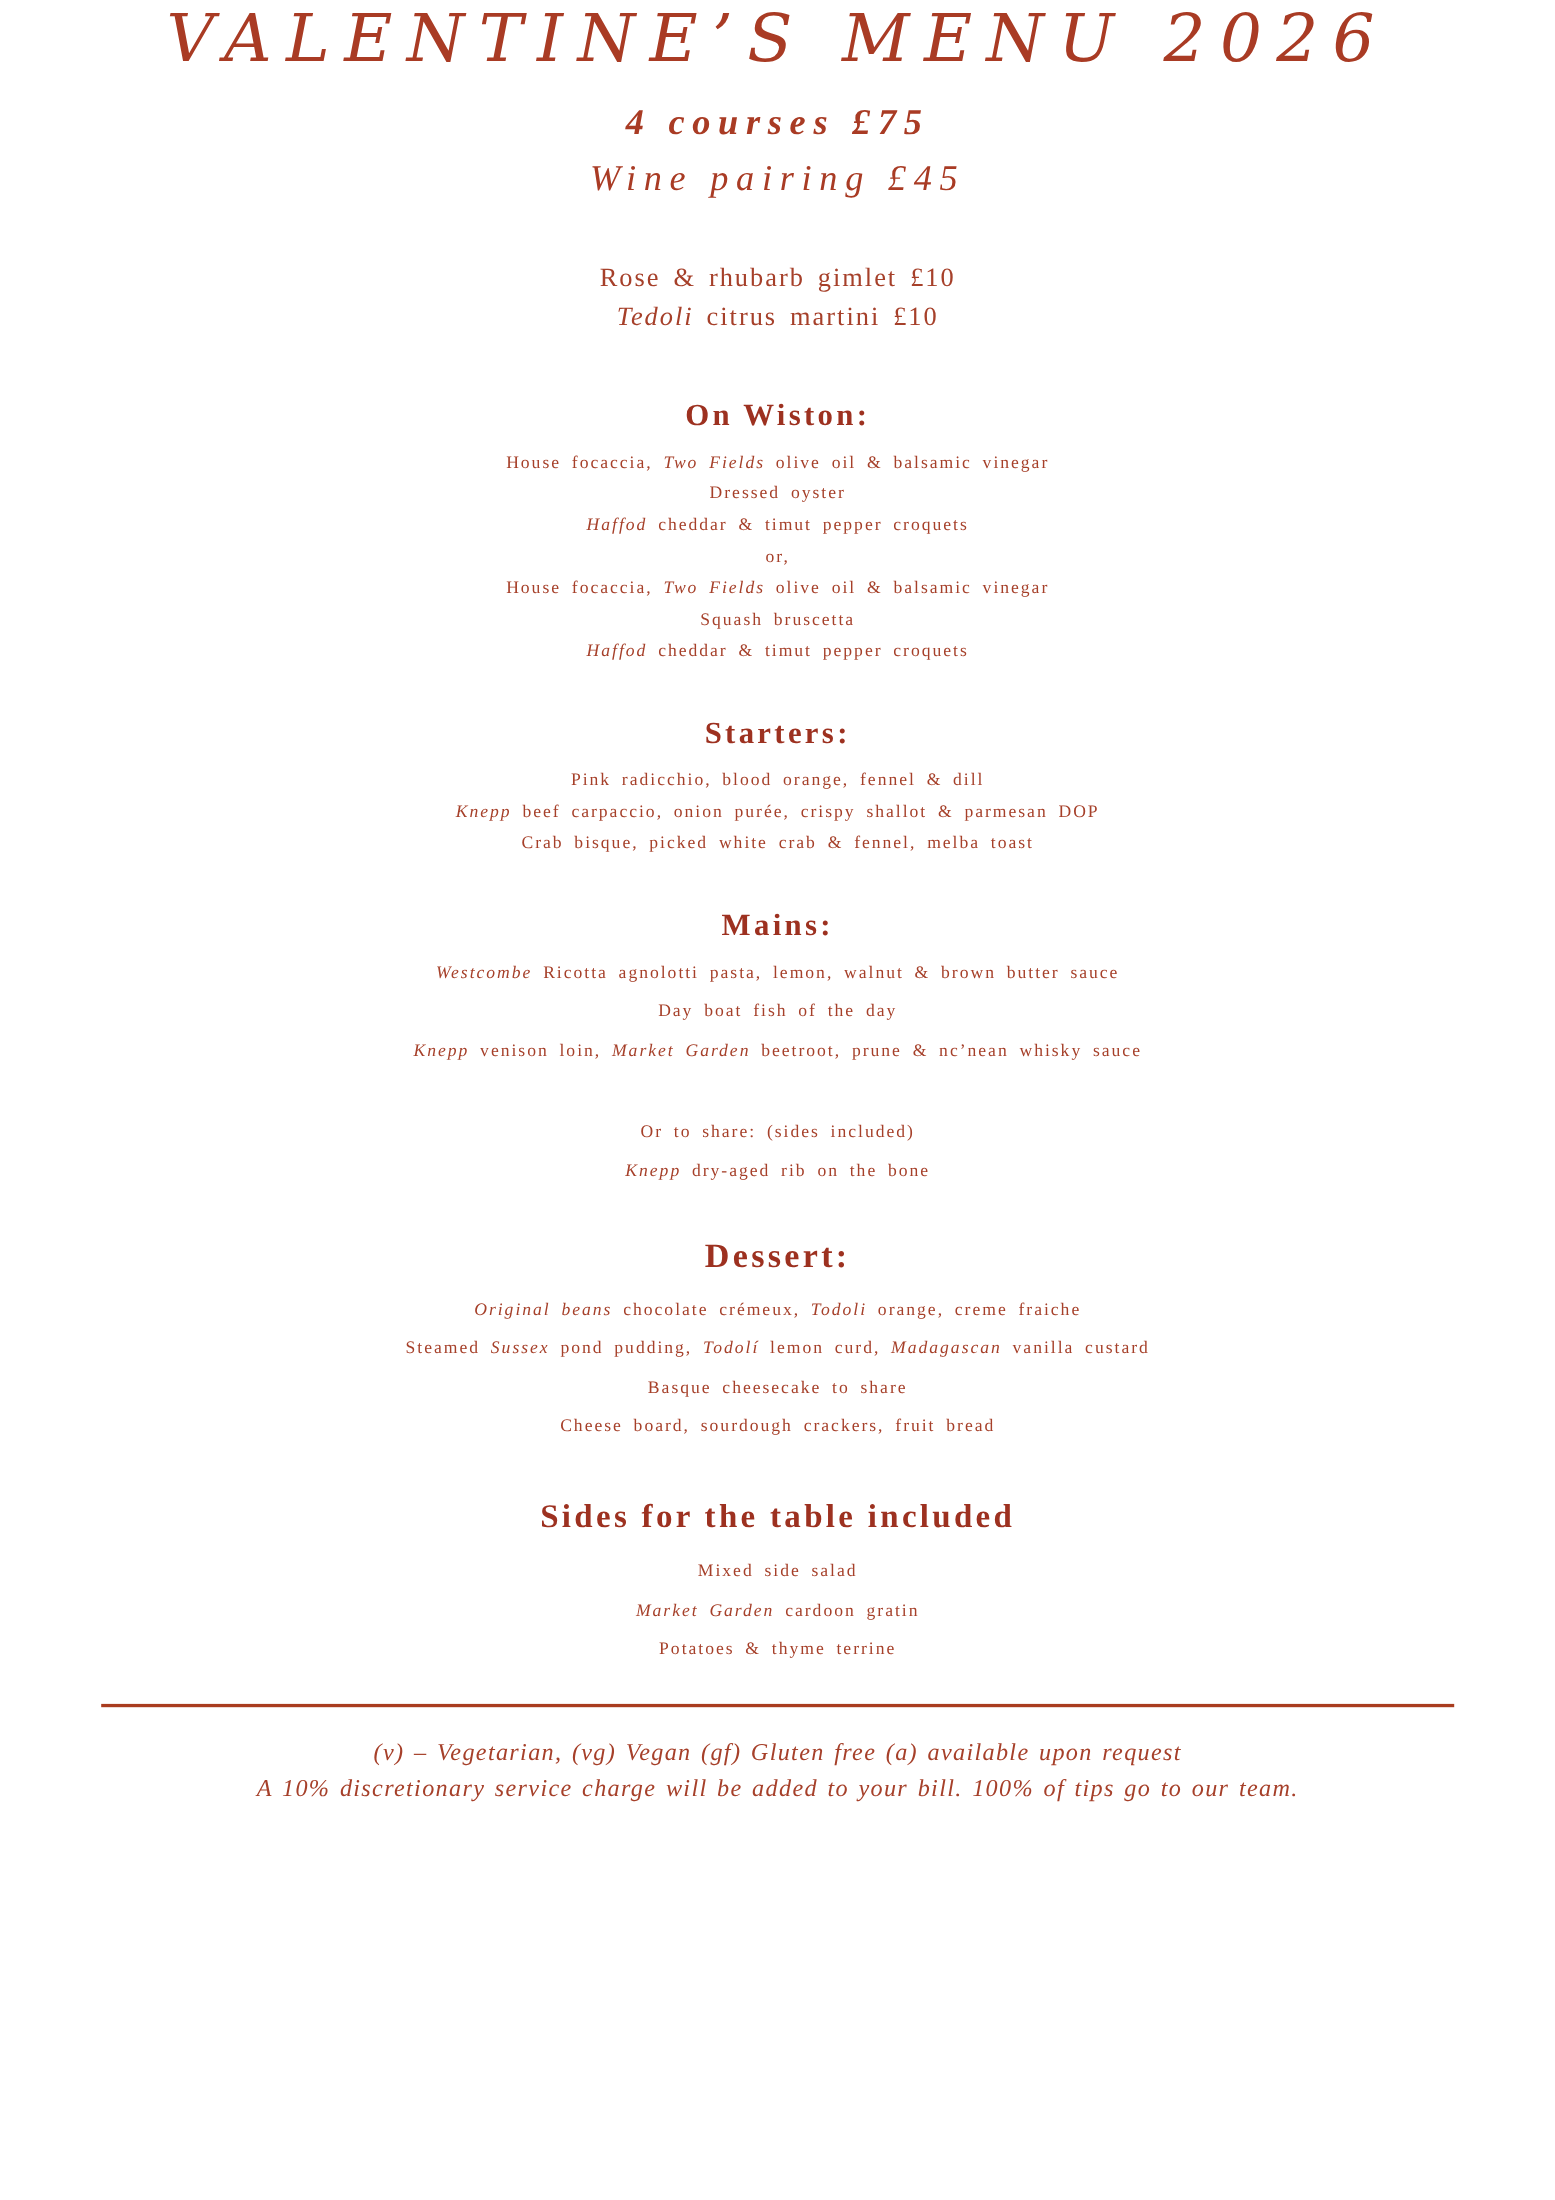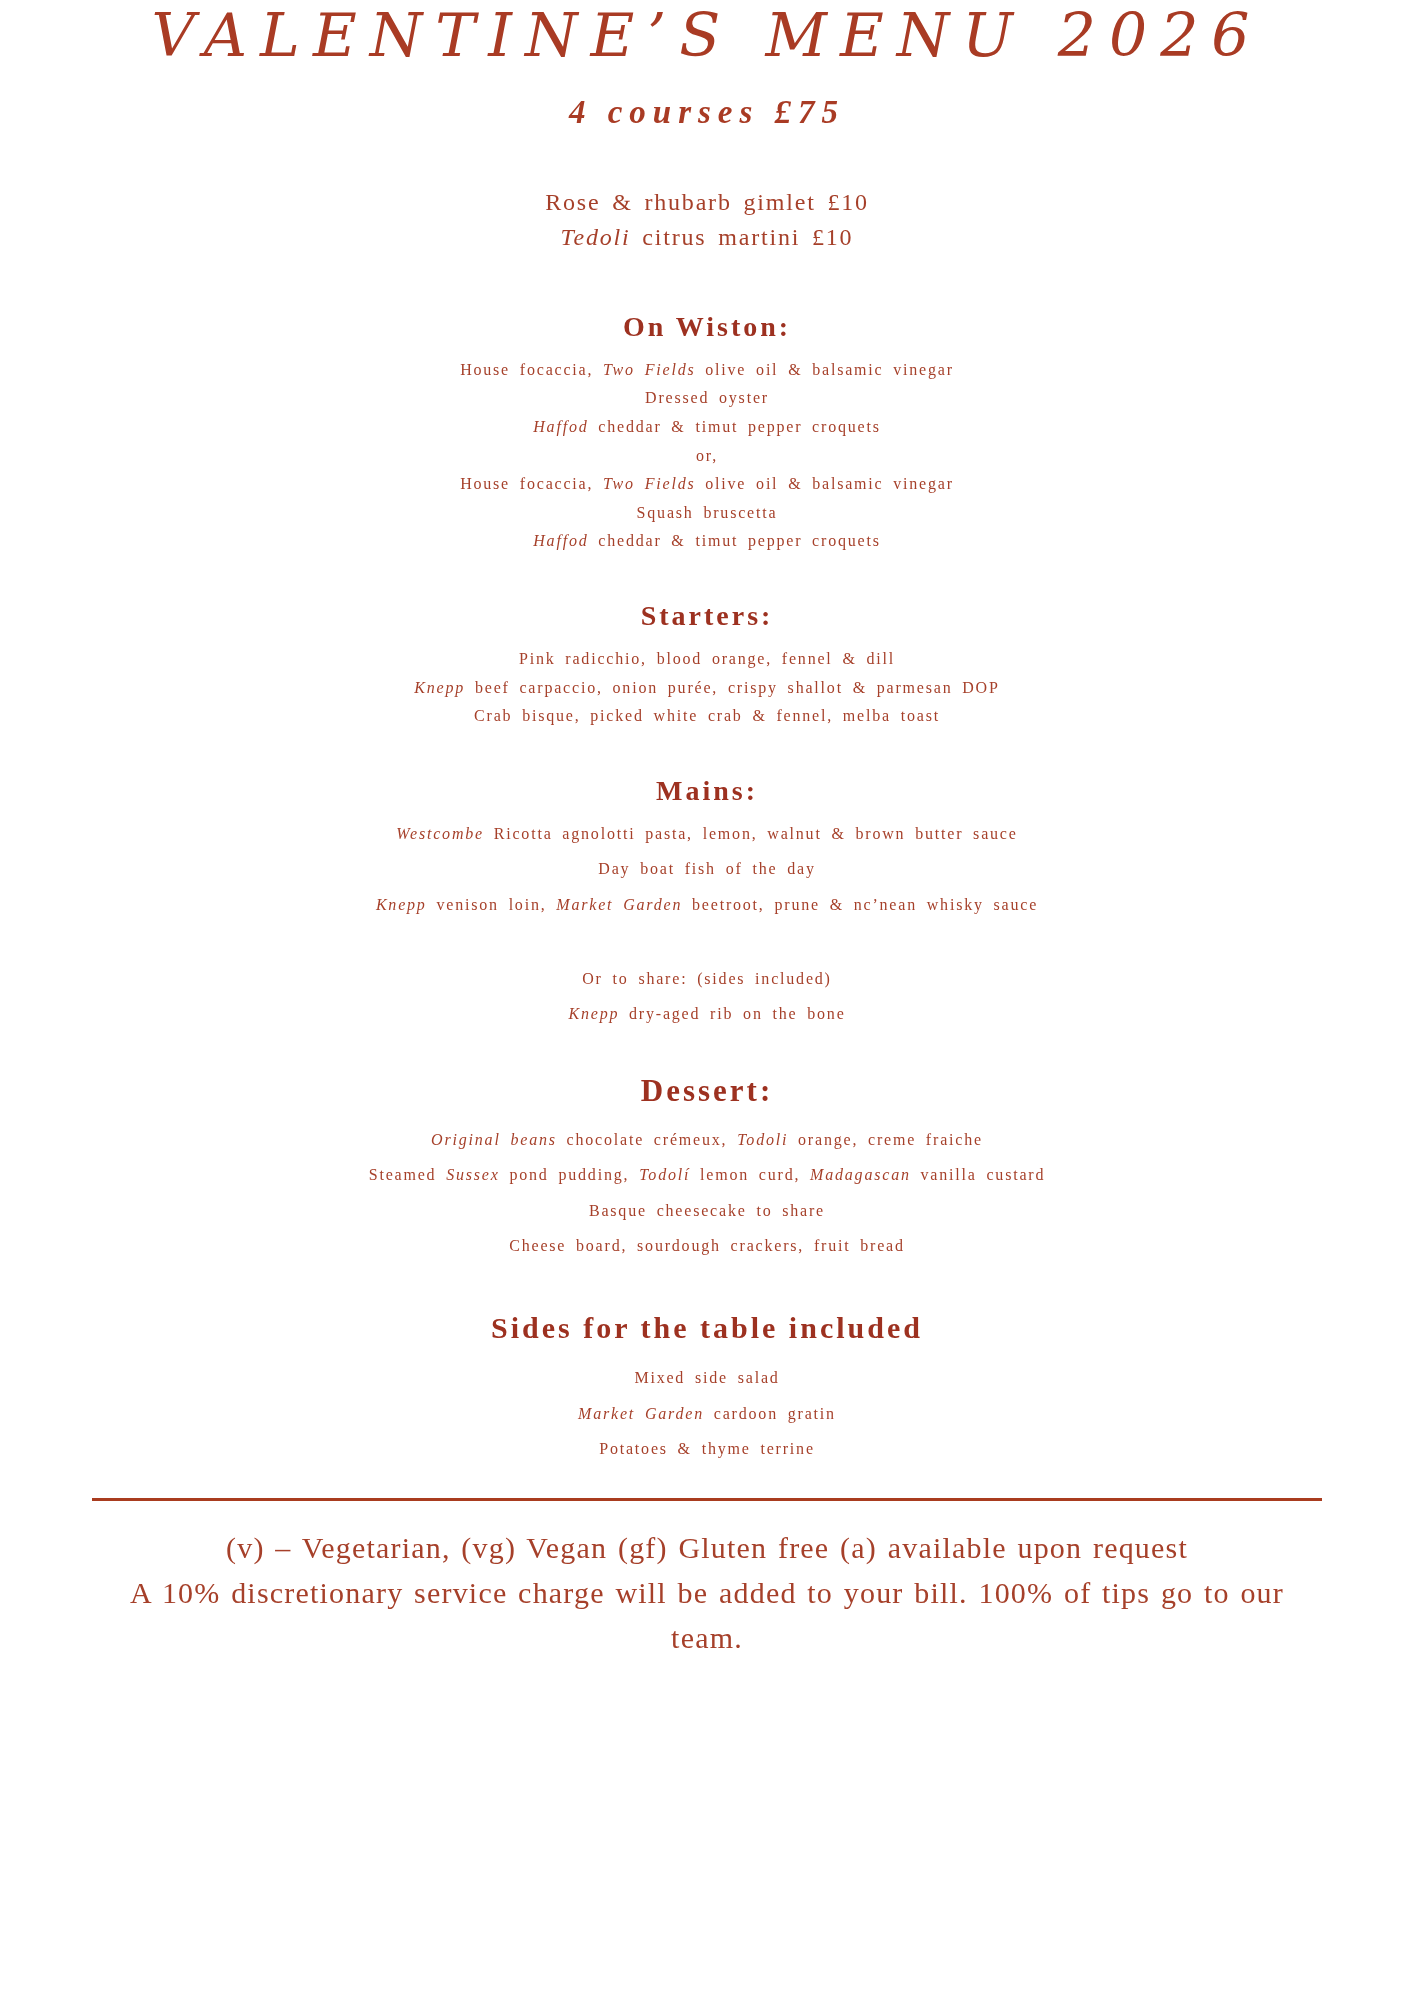--- a/index.html
+++ b/index.html
@@ -41,31 +41,32 @@
   #sections section:nth-of-type(2) .line{margin-bottom:11px;}
   #sections section:nth-of-type(4) h2{font-size:31px;margin-bottom:22px;}
   #sections section:nth-of-type(5) h2{font-size:30px;margin-bottom:24px;}
   #sections section:nth-of-type(5){margin-top:56px;}
   .gap-before{margin-top:56px;}
   .rule{
     border:none;border-top:3px solid var(--rule-color);
     width:1230px;margin:40px auto 24px;
   }
   .fline{
-    font-size:30px;letter-spacing:1.2px;word-spacing:2px;
-    line-height:1.5;max-width:1210px;margin:0 auto;color:var(--ink);
+    font-size:22px;letter-spacing:1.2px;word-spacing:2px;
+    line-height:1.5;max-width:1210px;margin:0 auto;color:var(--ink);font-style:italic;
   }
 </style>
 </head>
 <body>
 
 <div class="page">
   <header>
     <h1 class="title">VALENTINE’S MENU 2026</h1>
     <p class="sub bold">4 courses £75</p>
+    <p class="sub">Wine pairing £45</p>
   </header>
 
   <div class="cocktails" id="cocktails">
       <p class="line"><span>Rose &amp; rhubarb gimlet £10</span></p>
       <p class="line"><i>Tedoli</i><span> citrus martini £10</span></p>
     </div>
 
   <main id="sections">
       <section>
         <h2>On Wiston:</h2>

